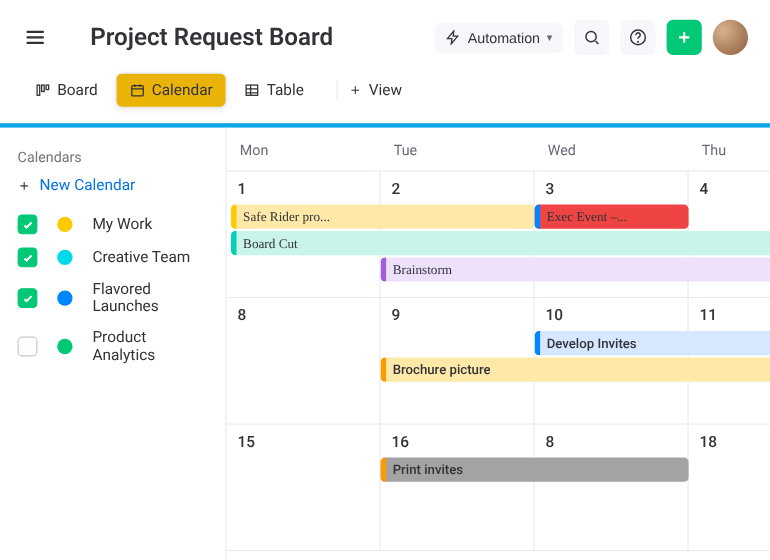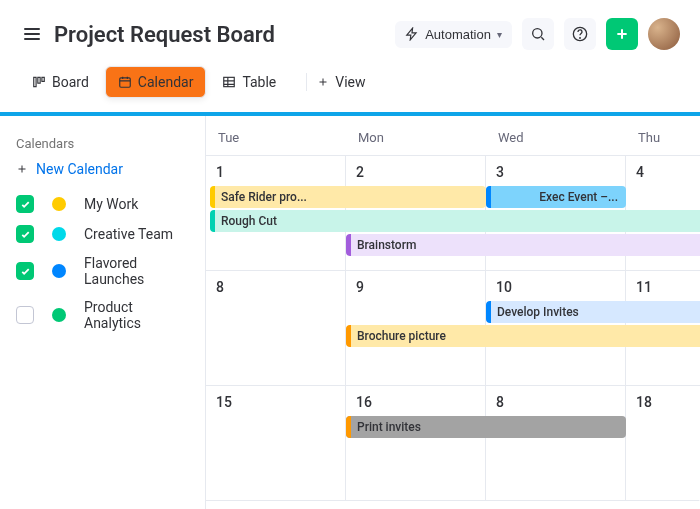--- a/index.html
+++ b/index.html
@@ -1,30 +1,30 @@
 <!DOCTYPE html>
 <html><head>
 <meta charset="utf-8">
 <style>
   * { box-sizing: border-box; margin: 0; padding: 0; }
   body { font-family: -apple-system, BlinkMacSystemFont, "Segoe UI", Roboto, sans-serif; background: #fff; color: #323338; width: 700px; height: 509px; overflow: hidden; border-radius: 12px; }
   .header { display: flex; align-items: center; padding: 18px 20px 12px 20px; gap: 10px; }
   .hamburger { display:flex; flex-direction:column; gap:3px; cursor:pointer; padding:4px; }
   .hamburger span { width:16px; height:2px; background:#323338; border-radius:1px; }
-  .title { font-size: 22px; font-weight: 600; flex: 1; }
+  .title { font-size: 22px; font-weight: 600; flex: 1; margin-left: 28px; }
   .btn { display:flex; align-items:center; gap:6px; background:#f6f7fb; border:none; border-radius:6px; padding:6px 10px; font-size:13px; color:#323338; cursor:pointer; }
   .btn svg { width:14px; height:14px; }
   .icon-btn { width:32px; height:32px; border-radius:6px; background:#f6f7fb; display:flex; align-items:center; justify-content:center; cursor:pointer; }
   .icon-btn.green { background:#00c875; color:#fff; }
   .avatar { width:32px; height:32px; border-radius:50%; background: radial-gradient(circle at 30% 30%, #d9b38c, #8b5a3c); }
   .chev { font-size:10px; color:#676879; }
 
   .tabs { display:flex; gap:4px; padding: 4px 20px 14px 20px; border-bottom:4px solid #0ea5e9; }
   .tab { display:flex; align-items:center; gap:6px; padding:7px 12px; border-radius:6px; font-size:14px; color:#323338; cursor:pointer; }
-  .tab.active { background:#f97316; box-shadow:0 2px 6px rgba(0,0,0,0.08); border:1px solid #e6e9ef; }
+  .tab.active { background:#eab308; box-shadow:0 2px 6px rgba(0,0,0,0.08); border:1px solid #e6e9ef; }
   .tab .sep { width:1px; height:18px; background:#e6e9ef; margin:0 4px 0 2px; }
 
   .body { display:flex; height: calc(509px - 110px); }
   .sidebar { width: 205px; padding: 20px 16px; flex-shrink:0; }
   .sb-h { font-size:13px; color:#737373; margin-bottom:10px; }
   .new-cal { display:flex; align-items:center; gap:8px; color:#0073ea; font-size:14px; margin-bottom:12px; cursor:pointer; }
   .cal-item { display:flex; align-items:center; gap:18px; padding:6px 0; font-size:14px; }
   .chk { width:18px; height:18px; border-radius:4px; display:flex; align-items:center; justify-content:center; border:1.5px solid #c3c6d4; flex-shrink:0; }
   .chk.on { background:#00c875; border-color:#00c875; }
   .dot { width:14px; height:14px; border-radius:50%; flex-shrink:0; }
@@ -150,42 +150,42 @@
         <div class="cal-item">
           <div class="chk"></div>
           <div class="dot" style="background: rgb(0, 200, 117);"></div>
           <span>Product Analytics</span>
         </div>
       </div>
   </div>
 
   <div class="calendar" id="calendar">
       <div class="dayrow">
+        <div class="daycell">Mon</div>
         <div class="daycell">Tue</div>
-        <div class="daycell">Mon</div>
         <div class="daycell">Wed</div>
         <div class="daycell">Thu</div>
       </div>
       <div class="weekrow">
         <div class="datecell">1</div>
         <div class="datecell">2</div>
         <div class="datecell">3</div>
         <div class="datecell">4</div>
-        <div class="events" style="height: 72px;">
+        <div class="events" style="height: 72px; font-family: Liberation Serif, serif;">
           <div class="ev" style="background: rgb(255, 233, 168); margin-left: 4px; width: 276px;">
             <div class="bar" style="background: rgb(255, 203, 0);"></div>
             <span class="txt">Safe Rider pro...</span>
           </div>
-          <div class="ev" style="background: #7dd3fc; margin-left: 280px; width: 140px; position: absolute; top: 0px; left: 0px; justify-content: space-between;">
+          <div class="ev" style="background: #ef4444; margin-left: 280px; width: 140px; position: absolute; top: 0px; left: 0px;">
             <div class="bar" style="background: rgb(0, 134, 255);"></div>
             <span class="txt">Exec Event –...</span>
           </div>
           <div class="ev" style="background: rgb(200, 244, 233); margin-left: 4px; width: 556px; position: absolute; top: 24px; left: 0px;">
             <div class="bar" style="background: rgb(0, 209, 178);"></div>
-            <span class="txt">Rough Cut</span>
+            <span class="txt">Board Cut</span>
           </div>
           <div class="ev" style="background: rgb(237, 225, 251); margin-left: 140px; width: 420px; position: absolute; top: 48px; left: 0px;">
             <div class="bar" style="background: rgb(162, 93, 220);"></div>
             <span class="txt">Brainstorm</span>
           </div>
         </div>
       </div>
       <div class="weekrow">
         <div class="datecell">8</div>
         <div class="datecell">9</div>

